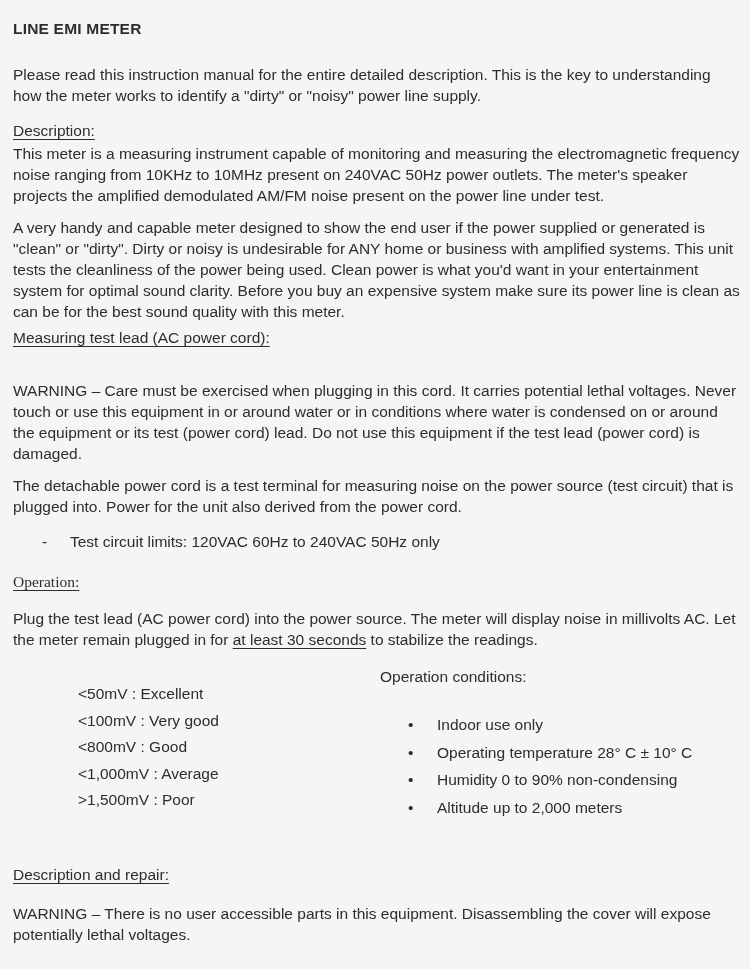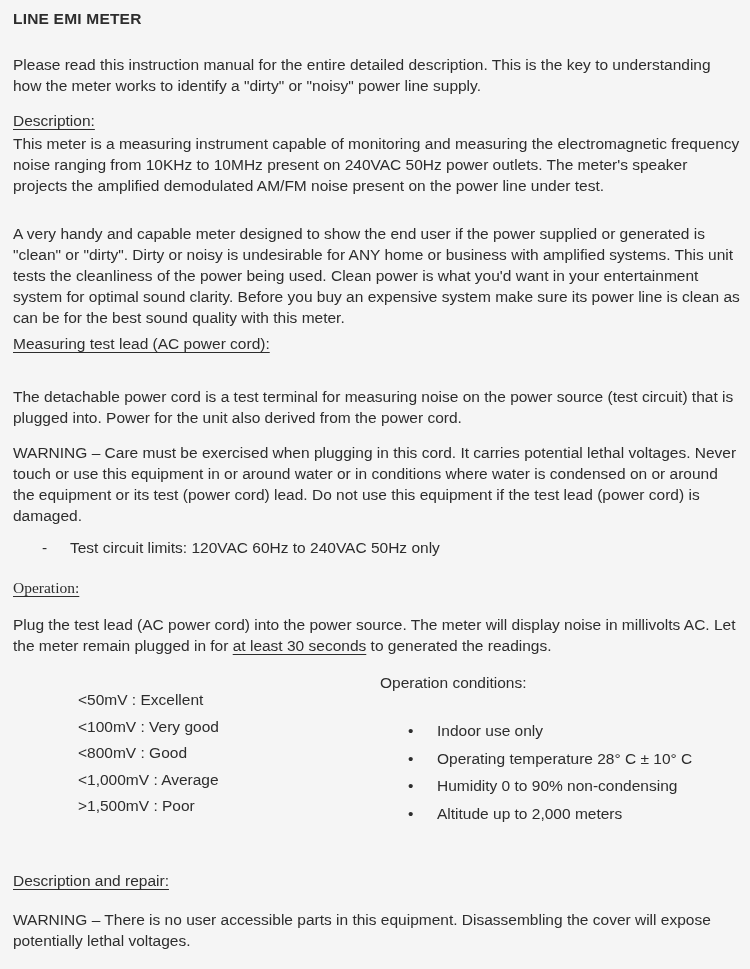--- a/index.html
+++ b/index.html
@@ -11,41 +11,41 @@
   body {
     background: #f5f5f5;
     color: #2d2d2d;
     font-family: "Liberation Sans", "DejaVu Sans", sans-serif;
     font-size: 15.5px;
     line-height: 21px;
   }
   .page {
     width: 750px;
     height: 969px;
-    padding: 8px 10px 22px 13px;
+    padding: 18px 10px 22px 13px;
   }
   .doc-title {
     font-size: 15.5px;
     font-weight: bold;
     line-height: 21px;
     margin-bottom: 25px;
     letter-spacing: 0.2px;
   }
   .section-heading {
     font-size: 15.5px;
     font-weight: normal;
     line-height: 21px;
     text-decoration: underline;
     text-underline-offset: 3px;
   }
   .para { line-height: 21px; }
 
   .intro          { margin-bottom: 14px; }
   .h-description  { margin-bottom: 2px; }
-  .desc-p1        { margin-bottom: 27px; }
+  .desc-p1        { margin-bottom: 11px; }
   .desc-p2        { margin-bottom: 5px; }
   .h-testlead     { margin-bottom: 32px; }
   .testlead-p1    { margin-bottom: 14px; }
   .testlead-warn  { margin-bottom: 11px; }
   .dash-item      { margin-bottom: 19px; padding-left: 29px; line-height: 21px; }
   .dash-item .dash-marker { display: inline-block; width: 28px; }
   .h-operation    { margin-bottom: 16px; font-family: Liberation Serif, serif; }
   .operation-p    { margin-bottom: 16px; }
   .inline-underline { text-decoration: underline; text-underline-offset: 3px; }
 
@@ -96,31 +96,31 @@
   <p class="para intro">Please read this instruction manual for the entire detailed description. This is the key to understanding how the meter works to identify a "dirty" or "noisy" power line supply.</p>
 
   <h2 class="section-heading h-description">Description:</h2>
 
   <p class="para desc-p1">This meter is a measuring instrument capable of monitoring and measuring the electromagnetic frequency noise ranging from 10KHz to 10MHz present on 240VAC 50Hz power outlets. The meter's speaker projects the amplified demodulated AM/FM noise present on the power line under test.</p>
 
   <p class="para desc-p2">A very handy and capable meter designed to show the end user if the power supplied or generated is "clean" or "dirty". Dirty or noisy is undesirable for ANY home or business with amplified systems. This unit tests the cleanliness of the power being used. Clean power is what you'd want in your entertainment system for optimal sound clarity. Before you buy an expensive system make sure its power line is clean as can be for the best sound quality with this meter.</p>
 
   <h2 class="section-heading h-testlead">Measuring test lead (AC power cord):</h2>
 
+  <p class="para testlead-warn">WARNING – Care must be exercised when plugging in this cord. It carries potential lethal voltages. Never touch or use this equipment in or around water or in conditions where water is condensed on or around the equipment or its test (power cord) lead. Do not use this equipment if the test lead (power cord) is damaged.</p>
+
   <p class="para testlead-p1">The detachable power cord is a test terminal for measuring noise on the power source (test circuit) that is plugged into. Power for the unit also derived from the power cord.</p>
-
-  <p class="para testlead-warn">WARNING – Care must be exercised when plugging in this cord. It carries potential lethal voltages. Never touch or use this equipment in or around water or in conditions where water is condensed on or around the equipment or its test (power cord) lead. Do not use this equipment if the test lead (power cord) is damaged.</p>
 
   <div class="dash-item">
     <span class="dash-marker">-</span><span>Test circuit limits: 120VAC 60Hz to 240VAC 50Hz only</span>
   </div>
 
   <h2 class="section-heading h-operation">Operation:</h2>
 
-  <p class="para operation-p"><span>Plug the test lead (AC power cord) into the power source. The meter will display noise in millivolts AC. Let the meter remain plugged in for </span><span class="inline-underline">at least 30 seconds</span><span> to generated the readings.</span></p>
+  <p class="para operation-p"><span>Plug the test lead (AC power cord) into the power source. The meter will display noise in millivolts AC. Let the meter remain plugged in for </span><span class="inline-underline">at least 30 seconds</span><span> to stabilize the readings.</span></p>
 
   <div class="columns">
 
     <div class="col-left">
       <ul class="guidelines-list">
         <li>&lt;50mV : Excellent</li>
         <li>&lt;100mV : Very good</li>
         <li>&lt;800mV : Good</li>
         <li>&lt;1,000mV : Average</li>
         <li>&gt;1,500mV : Poor</li>

